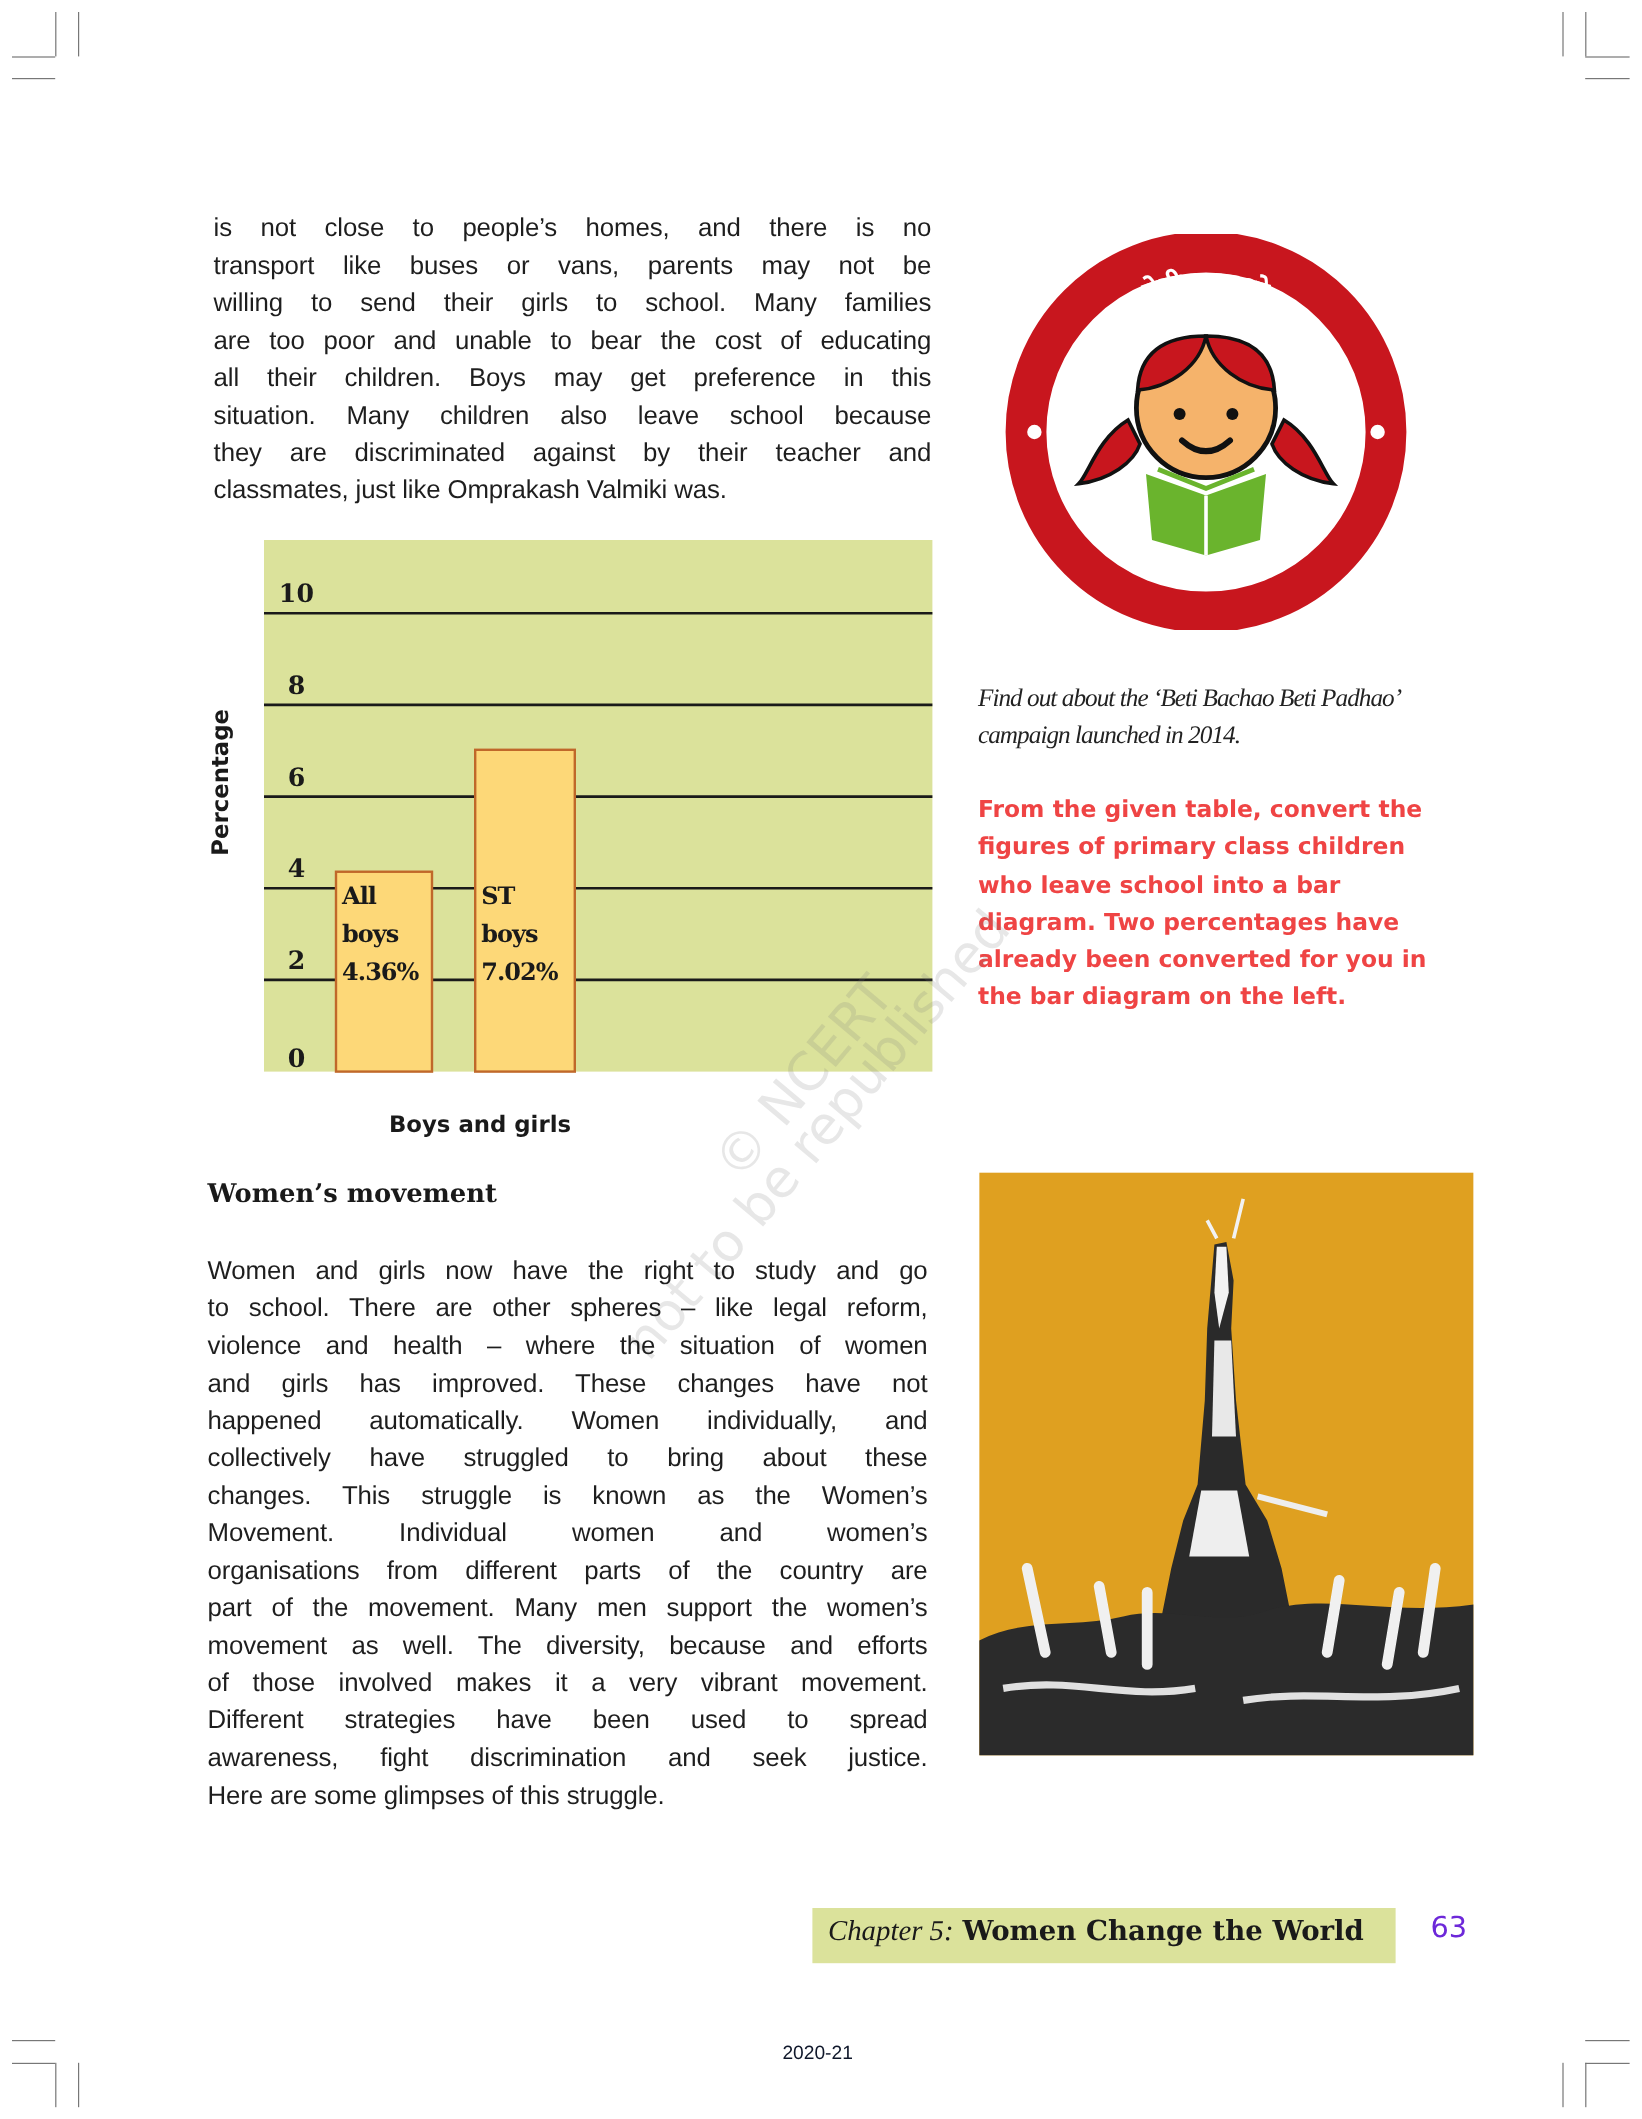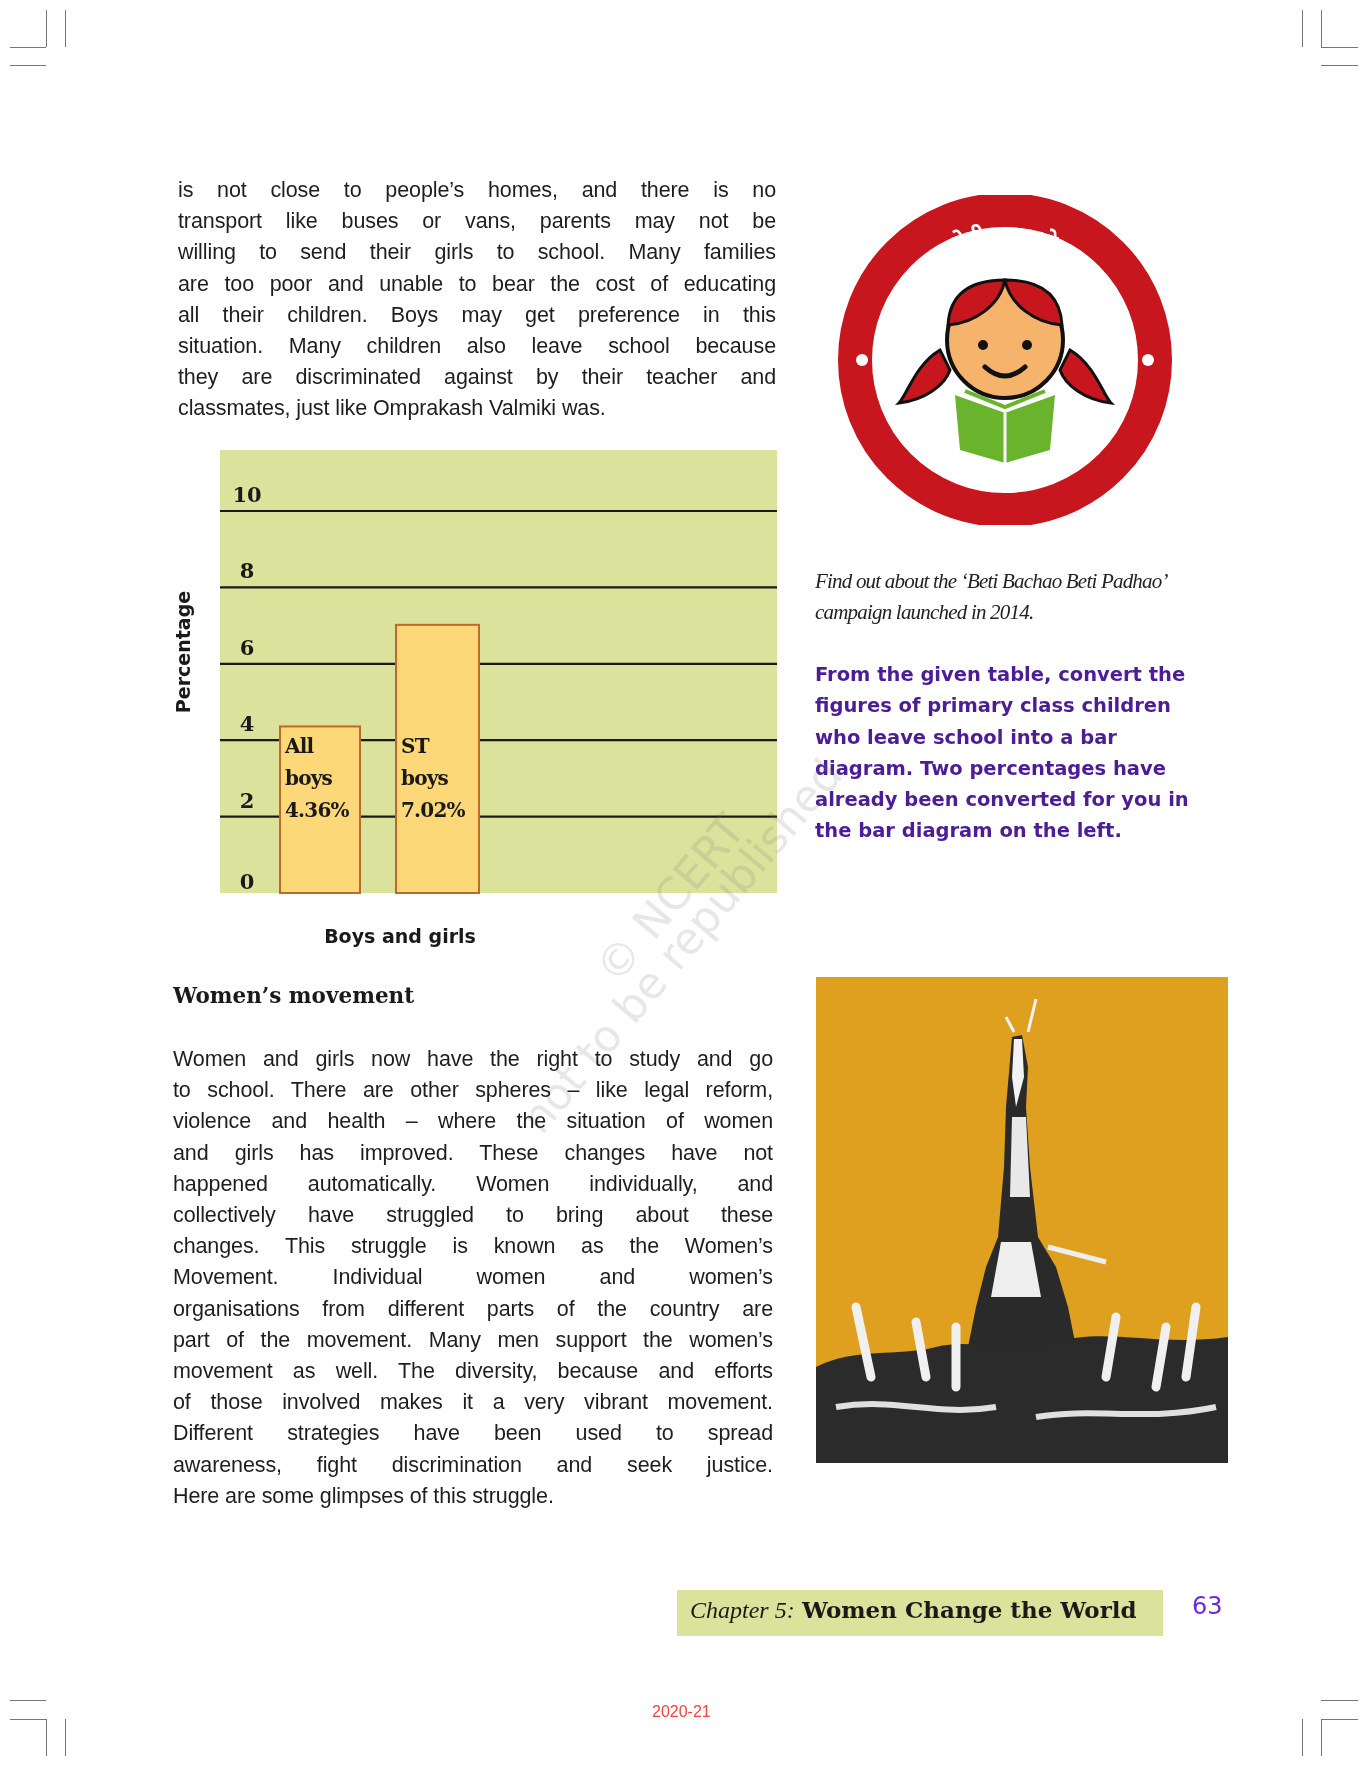--- a/index.html
+++ b/index.html
@@ -4,21 +4,21 @@
 <style>
   html,body{margin:0;padding:0;background:#fff;}
   body{width:1368px;height:1766px;position:relative;overflow:hidden;font-family:"DejaVu Serif",serif;color:#1a1a1a;}
   .abs{position:absolute;}
   .crop{position:absolute;background:#777;}
   .serif{font-family:"Liberation Serif","DejaVu Serif",serif;}
   .para{font-family:Liberation Sans, sans-serif;font-size:21.5px;line-height:31.2px;text-align:justify;text-align-last:left;color:#1e1e1e;letter-spacing:-0.1px;}
   .para span{display:block;text-align:justify;text-align-last:justify;white-space:nowrap;}
   .para span.last{text-align-last:left;}
   #chart{position:absolute;left:160px;top:440px;width:640px;height:520px;}
-  .blue{font-family:"DejaVu Sans",sans-serif;font-weight:bold;color:#4c1d95;font-size:19.5px;line-height:31.3px;}
+  .blue{font-family:"DejaVu Sans",sans-serif;font-weight:bold;color:#ef4444;font-size:19.5px;line-height:31.3px;}
   .caption{font-family:"Liberation Serif","DejaVu Serif",serif;font-style:italic;font-size:21px;line-height:31px;letter-spacing:-0.8px;color:#222;}
   .footer-box{position:absolute;left:677px;top:1590px;width:486px;height:46px;background:#dbe29b;}
   .watermark{position:absolute;font-family:"DejaVu Sans",sans-serif;color:rgba(120,120,120,0.18);white-space:nowrap;transform-origin:left top;}
 </style>
 </head>
 <body>
 
 <div>
   <div class="crop" style="left:46px;top:10px;width:1px;height:37px;"></div>
   <div class="crop" style="left:65px;top:10px;width:1px;height:37px;"></div>
@@ -161,13 +161,13 @@
   <path d="M40 330 L55 400 M100 345 L110 400 M140 350 L140 410 M300 340 L290 400 M350 350 L340 410 M380 330 L370 400" stroke="#f0f0f0" stroke-width="9" stroke-linecap="round"></path>
   <path d="M20 430 C 80 420, 120 440, 180 430 M220 440 C 280 430, 330 445, 400 430" stroke="#e0e0e0" stroke-width="6" fill="none"></path>
 </svg>
 
 <div class="footer-box"></div>
 <div class="abs" style="left:690px;top:1596px;font-size:23px;white-space:nowrap;">
   <span class="serif" style="font-style:italic;font-size:24px;">Chapter 5:</span>
   <span style="font-family:'DejaVu Serif',serif;font-weight:bold;">Women Change the World</span>
 </div>
 <div class="abs" style="left:1192px;top:1592px;font-family:'DejaVu Sans',sans-serif;font-size:24px;color:#6d28d9;">63</div>
-<div class="abs" style="left:652px;top:1703px;font-family:'Liberation Sans',sans-serif;font-size:16px;color:#ef4444;">2020-21</div>
+<div class="abs" style="left:652px;top:1703px;font-family:'Liberation Sans',sans-serif;font-size:16px;color:#0f172a;">2020-21</div>
 
 </body></html>

